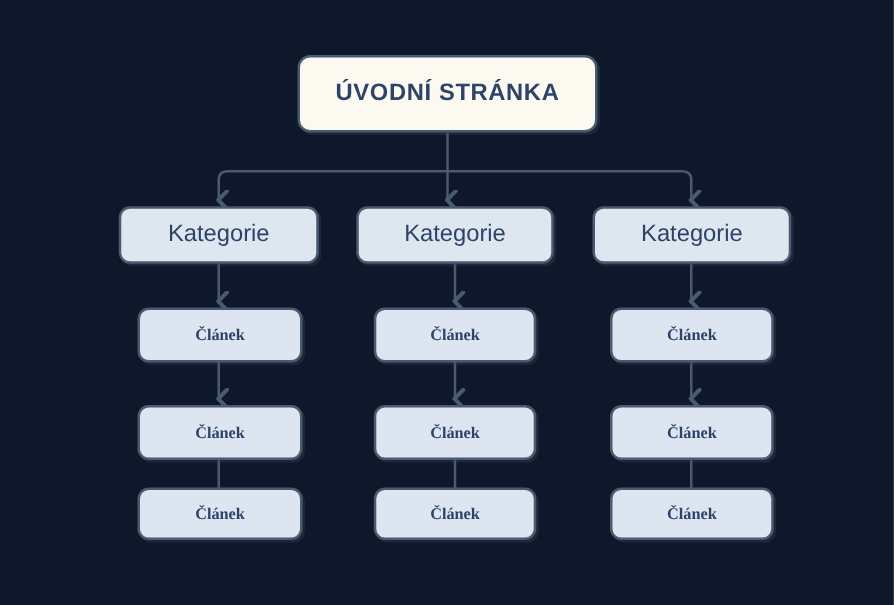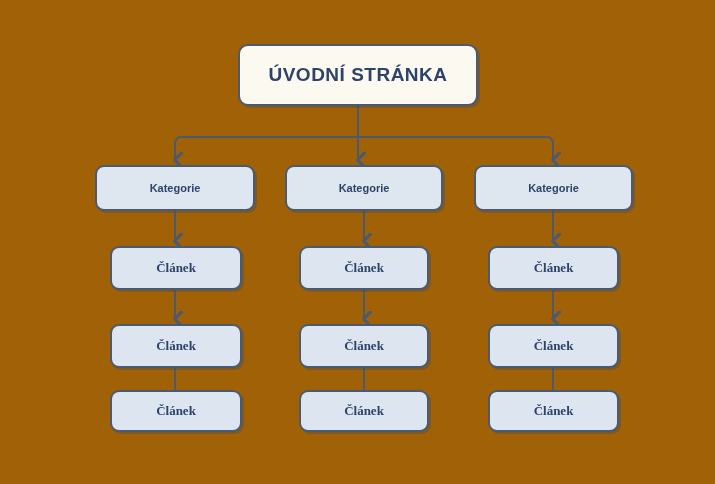--- a/index.html
+++ b/index.html
@@ -40,34 +40,34 @@
   }
   .node-root {
     background: #fcf9f1;
     border-radius: 10px;
     font-size: 19px;
     font-weight: bold;
     letter-spacing: 0.5px;
   }
   .node-category {
     background: #dee6f0;
-    font-size: 11px;
-    font-weight: bold;
+    font-size: 19px;
+    font-weight: normal;
   }
   .node-article {
     background: #dce5f0;
     font-size: 13px;
     font-weight: bold;
     font-family: Liberation Serif, serif;
   }
 </style>
 </head>
 <body style="background: rgb(251, 247, 239);">
 
-<div id="diagram-canvas" style="width: 715px; height: 484px; background: #a16207;">
+<div id="diagram-canvas" style="width: 715px; height: 484px; background: #0f172a;">
 
   <svg id="connector-layer" viewBox="0 0 715 484" xmlns="http://www.w3.org/2000/svg">
     <defs>
       <marker id="arrowhead" markerWidth="9" markerHeight="9" refX="3.2" refY="4.2" orient="auto" markerUnits="strokeWidth">
         <path d="M0.6,0.9 L4.2,4.4 L7.8,0.9" fill="none" stroke="#4a5a70" stroke-width="1.6" stroke-linecap="round" stroke-linejoin="round"></path>
       </marker>
     </defs>
 
     <path d="M358,106 L358,137" fill="none" stroke="#4a5a70" stroke-width="2"></path>
 

